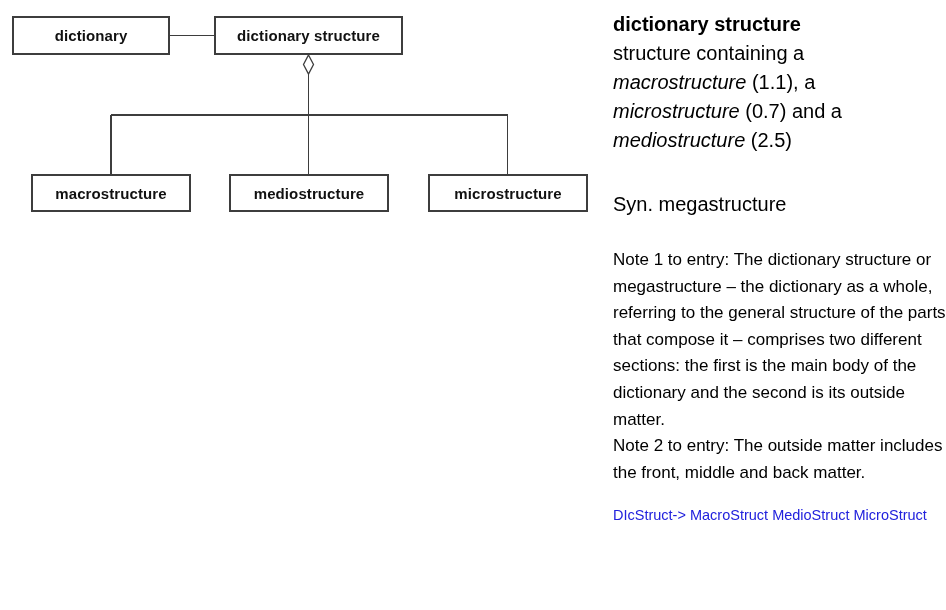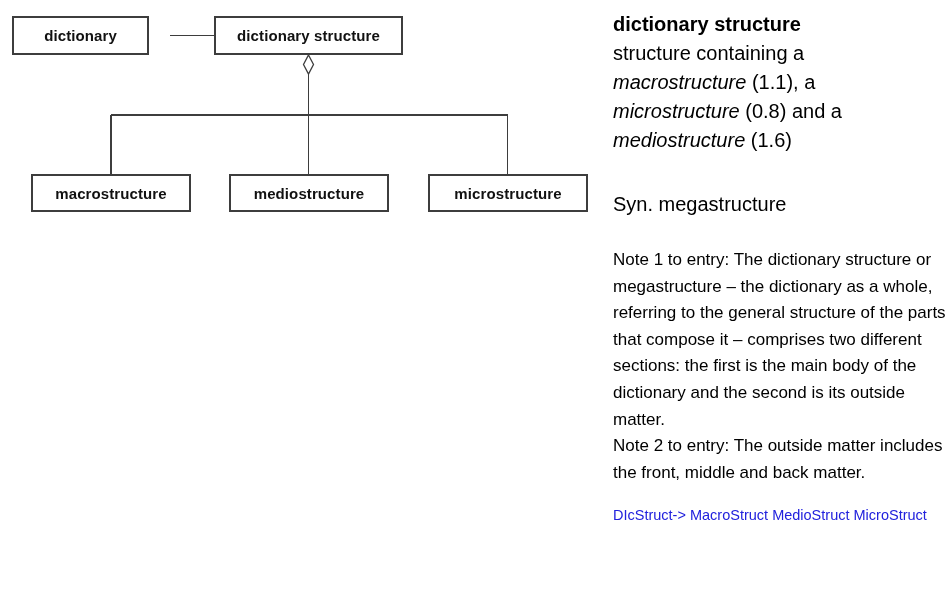--- a/index.html
+++ b/index.html
@@ -18,21 +18,21 @@
     box-sizing:border-box;
     border:2px solid #3d3d3d;
     background:#ffffff;
     display:flex;align-items:center;justify-content:center;
     font-weight:bold;
     font-size:15px;
     letter-spacing:0.1px;
     color:#111111;
     white-space:nowrap;
   }
-  #node-dictionary{left:12px;top:16px;width:137px;height:39px;}
+  #node-dictionary{left:12px;top:16px;width:158px;height:39px;}
   #node-dictionary-structure{left:214px;top:16px;width:189px;height:39px;}
   #node-macrostructure{left:31px;top:174px;width:160px;height:38px;}
   #node-mediostructure{left:229px;top:174px;width:160px;height:38px;}
   #node-microstructure{left:428px;top:174px;width:160px;height:38px;}
   
   #entry-panel{
     position:absolute;left:613px;top:10px;width:336px;
   }
   .term-title{font-size:20px;line-height:29px;font-weight:bold;}
   .def-line{font-size:20px;line-height:29px;}
@@ -77,23 +77,23 @@
     <span>microstructure</span>
   </div>
 
   <div id="entry-panel">
     <div class="term-title">dictionary structure</div>
 
     <div class="def-line">structure containing a</div>
 
     <div class="def-line"><i>macrostructure</i><span> (1.1), a</span></div>
 
-    <div class="def-line"><i>microstructure</i><span> (0.8) and a</span></div>
+    <div class="def-line"><i>microstructure</i><span> (0.7) and a</span></div>
 
-    <div class="def-line"><i>mediostructure</i><span> (1.6)</span></div>
+    <div class="def-line"><i>mediostructure</i><span> (2.5)</span></div>
 
     <div class="syn-line">Syn. megastructure</div>
 
     <div class="notes">
       <p class="note-par">Note 1 to entry: The dictionary structure or megastructure – the dictionary as a whole, referring to the general structure of the parts that compose it – comprises two different sections: the first is the main body of the dictionary and the second is its outside matter.</p>
       <p class="note-par">Note 2 to entry: The outside matter includes the front, middle and back matter.</p>
     </div>
 
     <div class="xref">DIcStruct-&gt; MacroStruct MedioStruct MicroStruct</div>
   </div>

